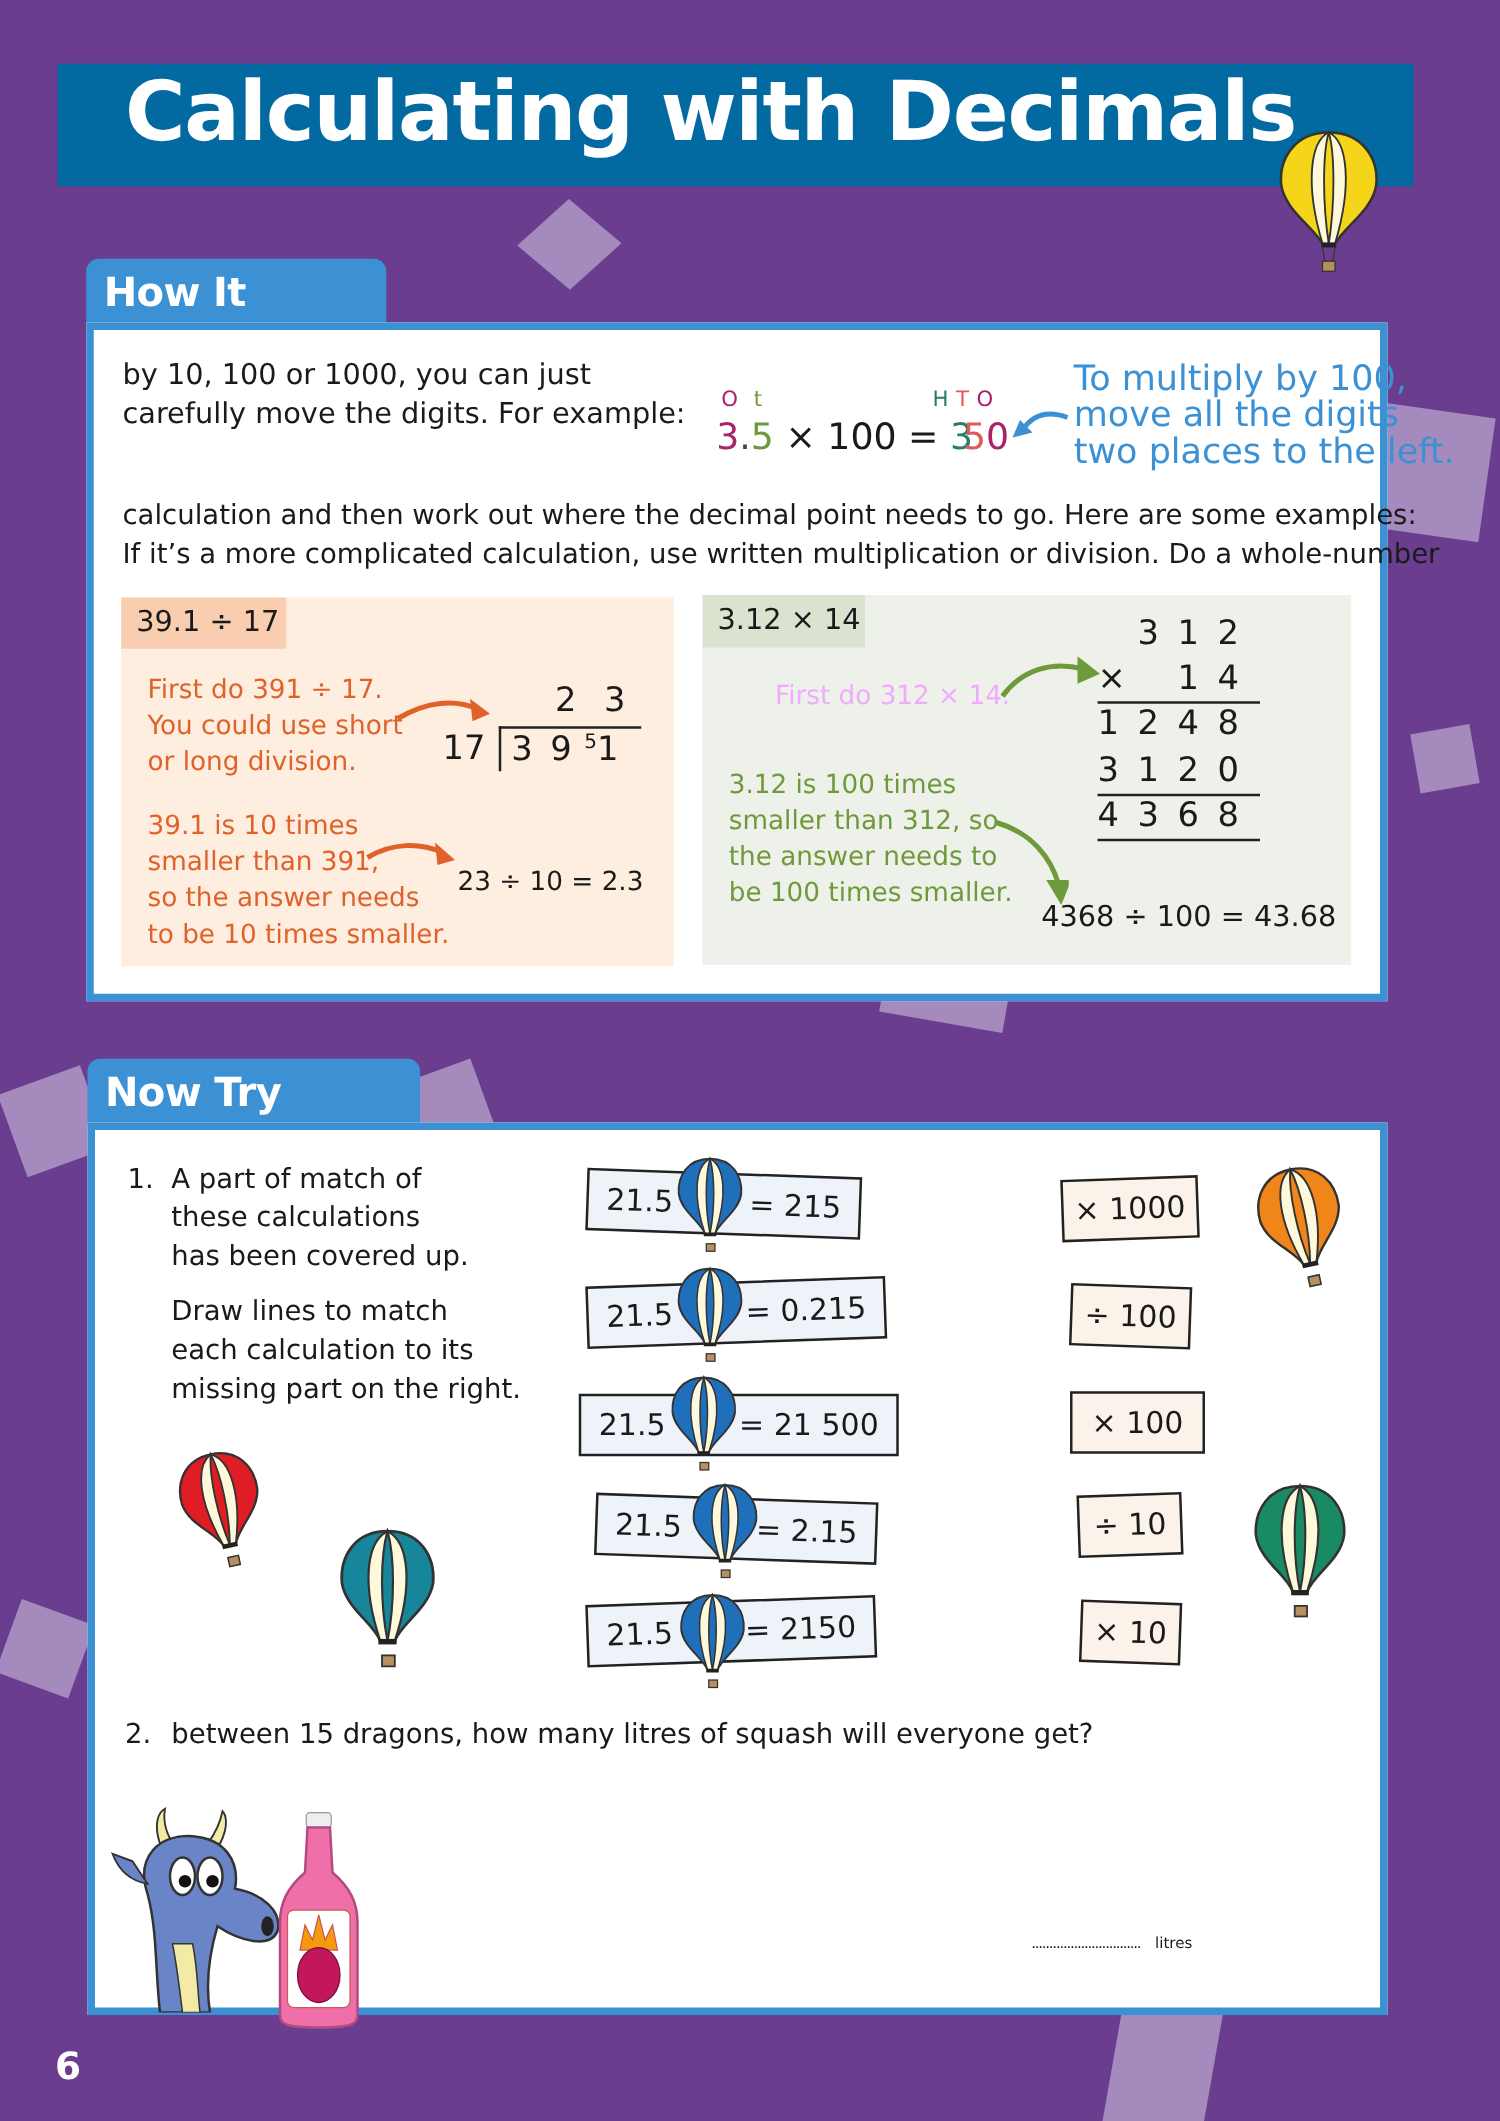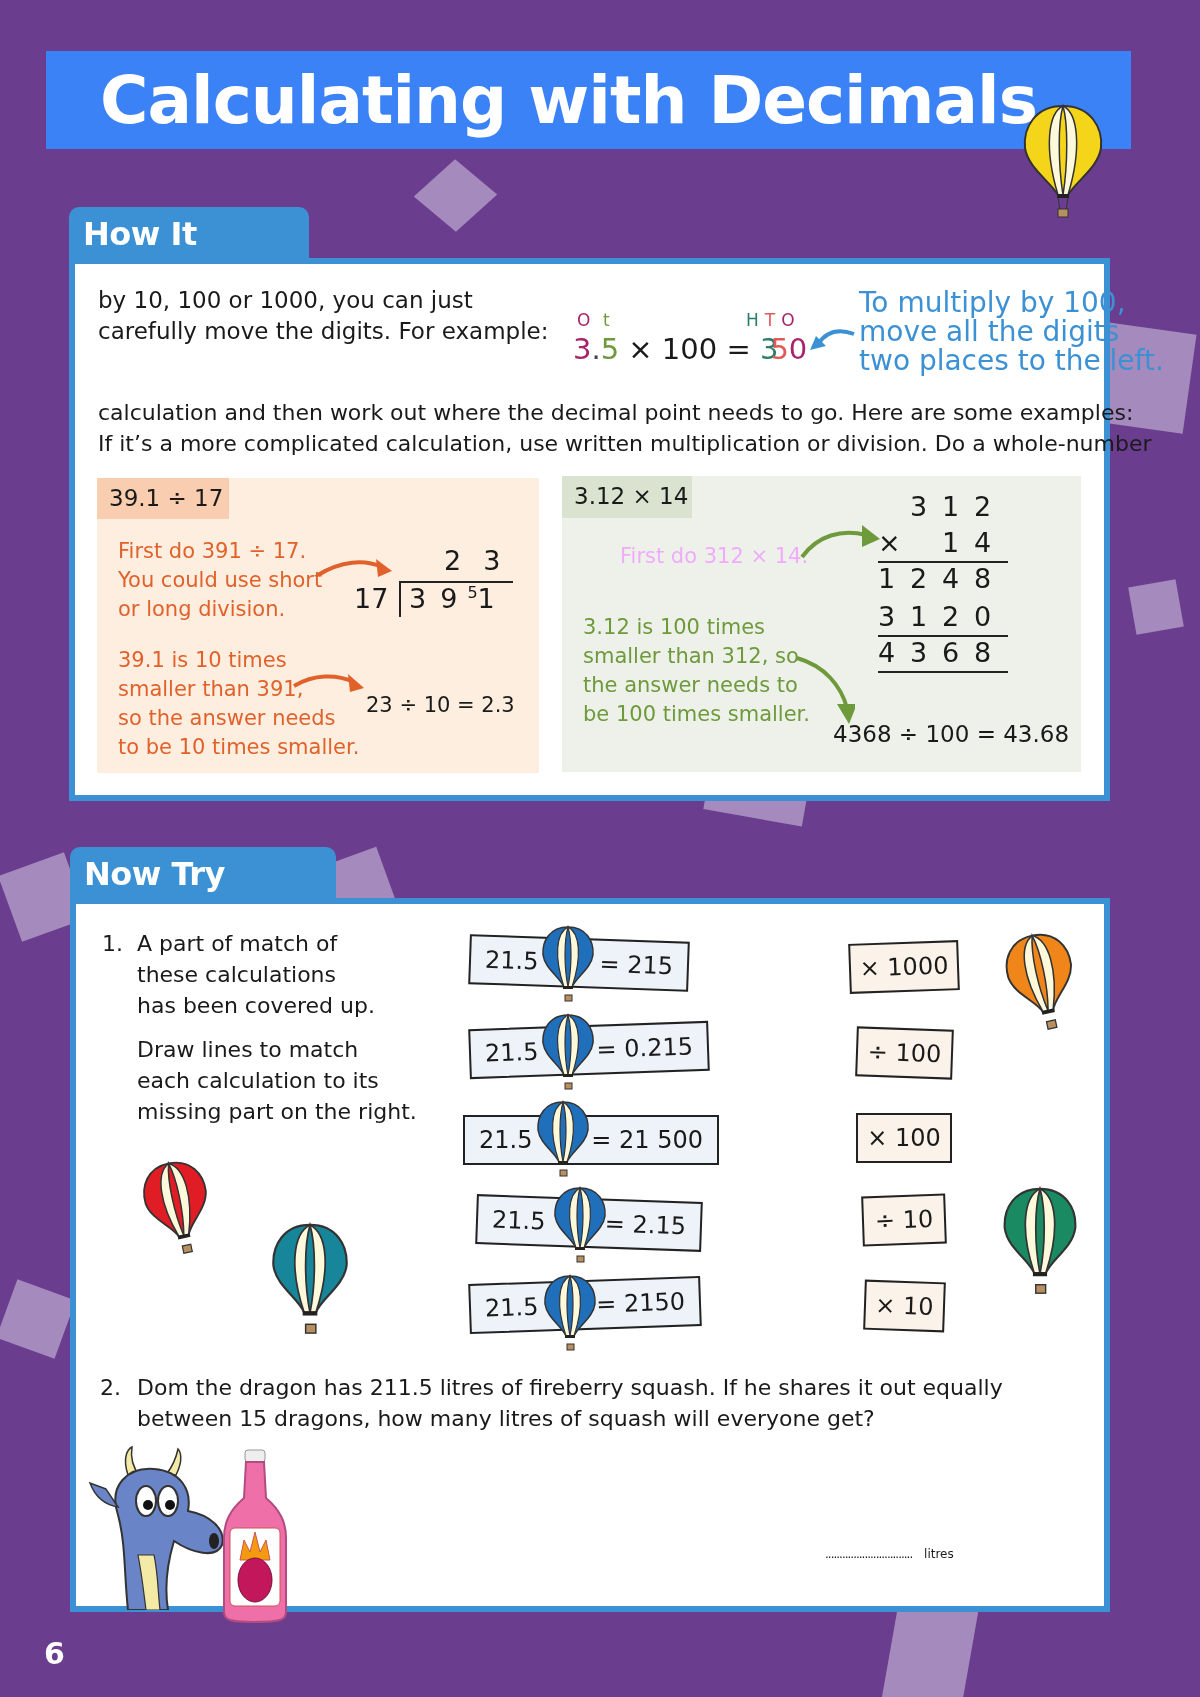--- a/index.html
+++ b/index.html
@@ -1,19 +1,19 @@
 <!DOCTYPE html>
 <html><head>
 <meta charset="utf-8">
 <style>
   * { box-sizing: border-box; margin: 0; padding: 0; }
   html, body { width: 1200px; height: 1697px; }
   body { background: #6b3d8f; position: relative; overflow: hidden; font-family: "DejaVu Sans", sans-serif; color: #1a1a1a; }
   .deco { position: absolute; background: #a58bbd; }
-  .title-bar { position: absolute; left: 46px; top: 51px; width: 1085px; height: 98px; background: #3b82f6; display: flex; align-items: center; justify-content: center; }
+  .title-bar { position: absolute; left: 46px; top: 51px; width: 1085px; height: 98px; background: #0369a1; display: flex; justify-content: center; }
   .title-bar h1 { font-family: "DejaVu Sans", sans-serif; font-weight: bold; color: #fff; font-size: 66px; letter-spacing: -1px; margin-left: -40px; }
   .tab { position: absolute; background: #3b91d4; border-radius: 10px 10px 0 0; color: #fff; font-weight: bold; font-size: 32px; padding: 8px 16px 0 14px; letter-spacing: -0.5px; }
   .panel { position: absolute; background: #fff; border: 6px solid #3b91d4; }
   .txt { position: absolute; font-size: 23px; line-height: 31px; }
   .balloon { position: absolute; }
   .card { position: absolute; border: 2px solid #222; background: #eef3f9; font-size: 24px; display: flex; align-items: center; }
   .rcard { position: absolute; border: 2px solid #222; background: #fbf3e9; font-size: 24px; display: flex; align-items: center; justify-content: center; }
 </style>
 </head>
 <body>
@@ -227,21 +227,21 @@
 <svg class="balloon" style="left:542px;top:1274px" width="56" height="78" viewBox="0 0 56 78">
     <path d="M28 2 C 10 2 2 16 3 30 C 5 44 20 52 24 62 L32 62 C 36 52 51 44 53 30 C 54 16 46 2 28 2 Z" fill="#1f6fba" stroke="#333" stroke-width="1.5"></path>
     <path d="M28 2 C 16 8 14 32 24 62 L32 62 C 42 32 40 8 28 2 Z" fill="#fff9dc" stroke="#333" stroke-width="1.2"></path>
     <path d="M28 2 C 24 16 24 42 28 62 C 32 42 32 16 28 2 Z" fill="#1f6fba" stroke="#333" stroke-width="1.2"></path>
     <rect x="23" y="61" width="10" height="3" fill="#222"></rect>
     <rect x="25" y="70" width="7" height="6" fill="#b89060" stroke="#333"></rect>
   </svg>
 
 <div class="rcard" style="left:849px;top:942px;width:110px;height:50px;transform:rotate(-2deg);">× 1000</div>
 <div class="rcard" style="left:856px;top:1028px;width:97px;height:50px;transform:rotate(2deg);">÷ 100</div>
-<div class="rcard" style="left:856px;top:1113px;width:96px;height:50px;">× 100</div>
+<div class="rcard" style="left:856px;top:1113px;width:108px;height:50px;">× 100</div>
 <div class="rcard" style="left:862px;top:1195px;width:84px;height:50px;transform:rotate(-2deg);">÷ 10</div>
 <div class="rcard" style="left:864px;top:1281px;width:81px;height:50px;transform:rotate(2deg);">× 10</div>
 
 <svg class="balloon" style="left:1005px;top:932px;transform:rotate(-12deg)" width="74" height="100" viewBox="0 0 56 78">
     <path d="M28 2 C 10 2 2 16 3 30 C 5 44 20 52 24 62 L32 62 C 36 52 51 44 53 30 C 54 16 46 2 28 2 Z" fill="#f08519" stroke="#333" stroke-width="1.5"></path>
     <path d="M28 2 C 16 8 14 32 24 62 L32 62 C 42 32 40 8 28 2 Z" fill="#fff9dc" stroke="#333" stroke-width="1.2"></path>
     <path d="M28 2 C 24 16 24 42 28 62 C 32 42 32 16 28 2 Z" fill="#f08519" stroke="#333" stroke-width="1.2"></path>
     <rect x="23" y="61" width="10" height="3" fill="#222"></rect>
     <rect x="25" y="70" width="7" height="6" fill="#b89060" stroke="#333"></rect>
   </svg>
@@ -262,21 +262,20 @@
 <svg class="balloon" style="left:268px;top:1222px" width="84" height="114" viewBox="0 0 56 78">
     <path d="M28 2 C 10 2 2 16 3 30 C 5 44 20 52 24 62 L32 62 C 36 52 51 44 53 30 C 54 16 46 2 28 2 Z" fill="#17869a" stroke="#333" stroke-width="1.5"></path>
     <path d="M28 2 C 16 8 14 32 24 62 L32 62 C 42 32 40 8 28 2 Z" fill="#fff9dc" stroke="#333" stroke-width="1.2"></path>
     <path d="M28 2 C 24 16 24 42 28 62 C 32 42 32 16 28 2 Z" fill="#17869a" stroke="#333" stroke-width="1.2"></path>
     <rect x="23" y="61" width="10" height="3" fill="#222"></rect>
     <rect x="25" y="70" width="7" height="6" fill="#b89060" stroke="#333"></rect>
   </svg>
 
 <div class="txt" style="left:100px;top:1372px;font-size:22px;">2.</div>
 <div class="txt" style="left:137px;top:1372px;font-size:22px;">
-  <div>Dom the dragon has 211.5 litres of fireberry squash.  If he shares it out equally</div>
   <div>between 15 dragons, how many litres of squash will everyone get?</div>
 </div>
 
 <svg style="position:absolute;left:88px;top:1445px" width="150" height="165" viewBox="0 0 150 165">
   <path d="M40 30 C 34 12 40 4 44 2 C 42 14 46 24 52 32 Z" fill="#f3eaa5" stroke="#333" stroke-width="1.5"></path>
   <path d="M88 30 C 96 14 92 6 90 4 C 88 14 84 22 78 30 Z" fill="#f3eaa5" stroke="#333" stroke-width="1.5"></path>
   <path d="M30 70 C 20 40 40 22 66 24 C 92 26 104 44 100 66 C 122 70 138 84 134 100 C 128 114 104 108 86 96 C 80 116 76 140 80 165 L40 165 C 36 130 38 100 30 70 Z" fill="#6a84c8" stroke="#333" stroke-width="2"></path>
   <path d="M50 110 C 54 130 56 150 58 165 L72 165 C 70 148 70 128 66 110 Z" fill="#f3eaa5" stroke="#333" stroke-width="1.2"></path>
   <ellipse cx="58" cy="56" rx="10" ry="15" fill="#fff" stroke="#333" stroke-width="2"></ellipse>
   <ellipse cx="80" cy="56" rx="10" ry="15" fill="#fff" stroke="#333" stroke-width="2"></ellipse>

